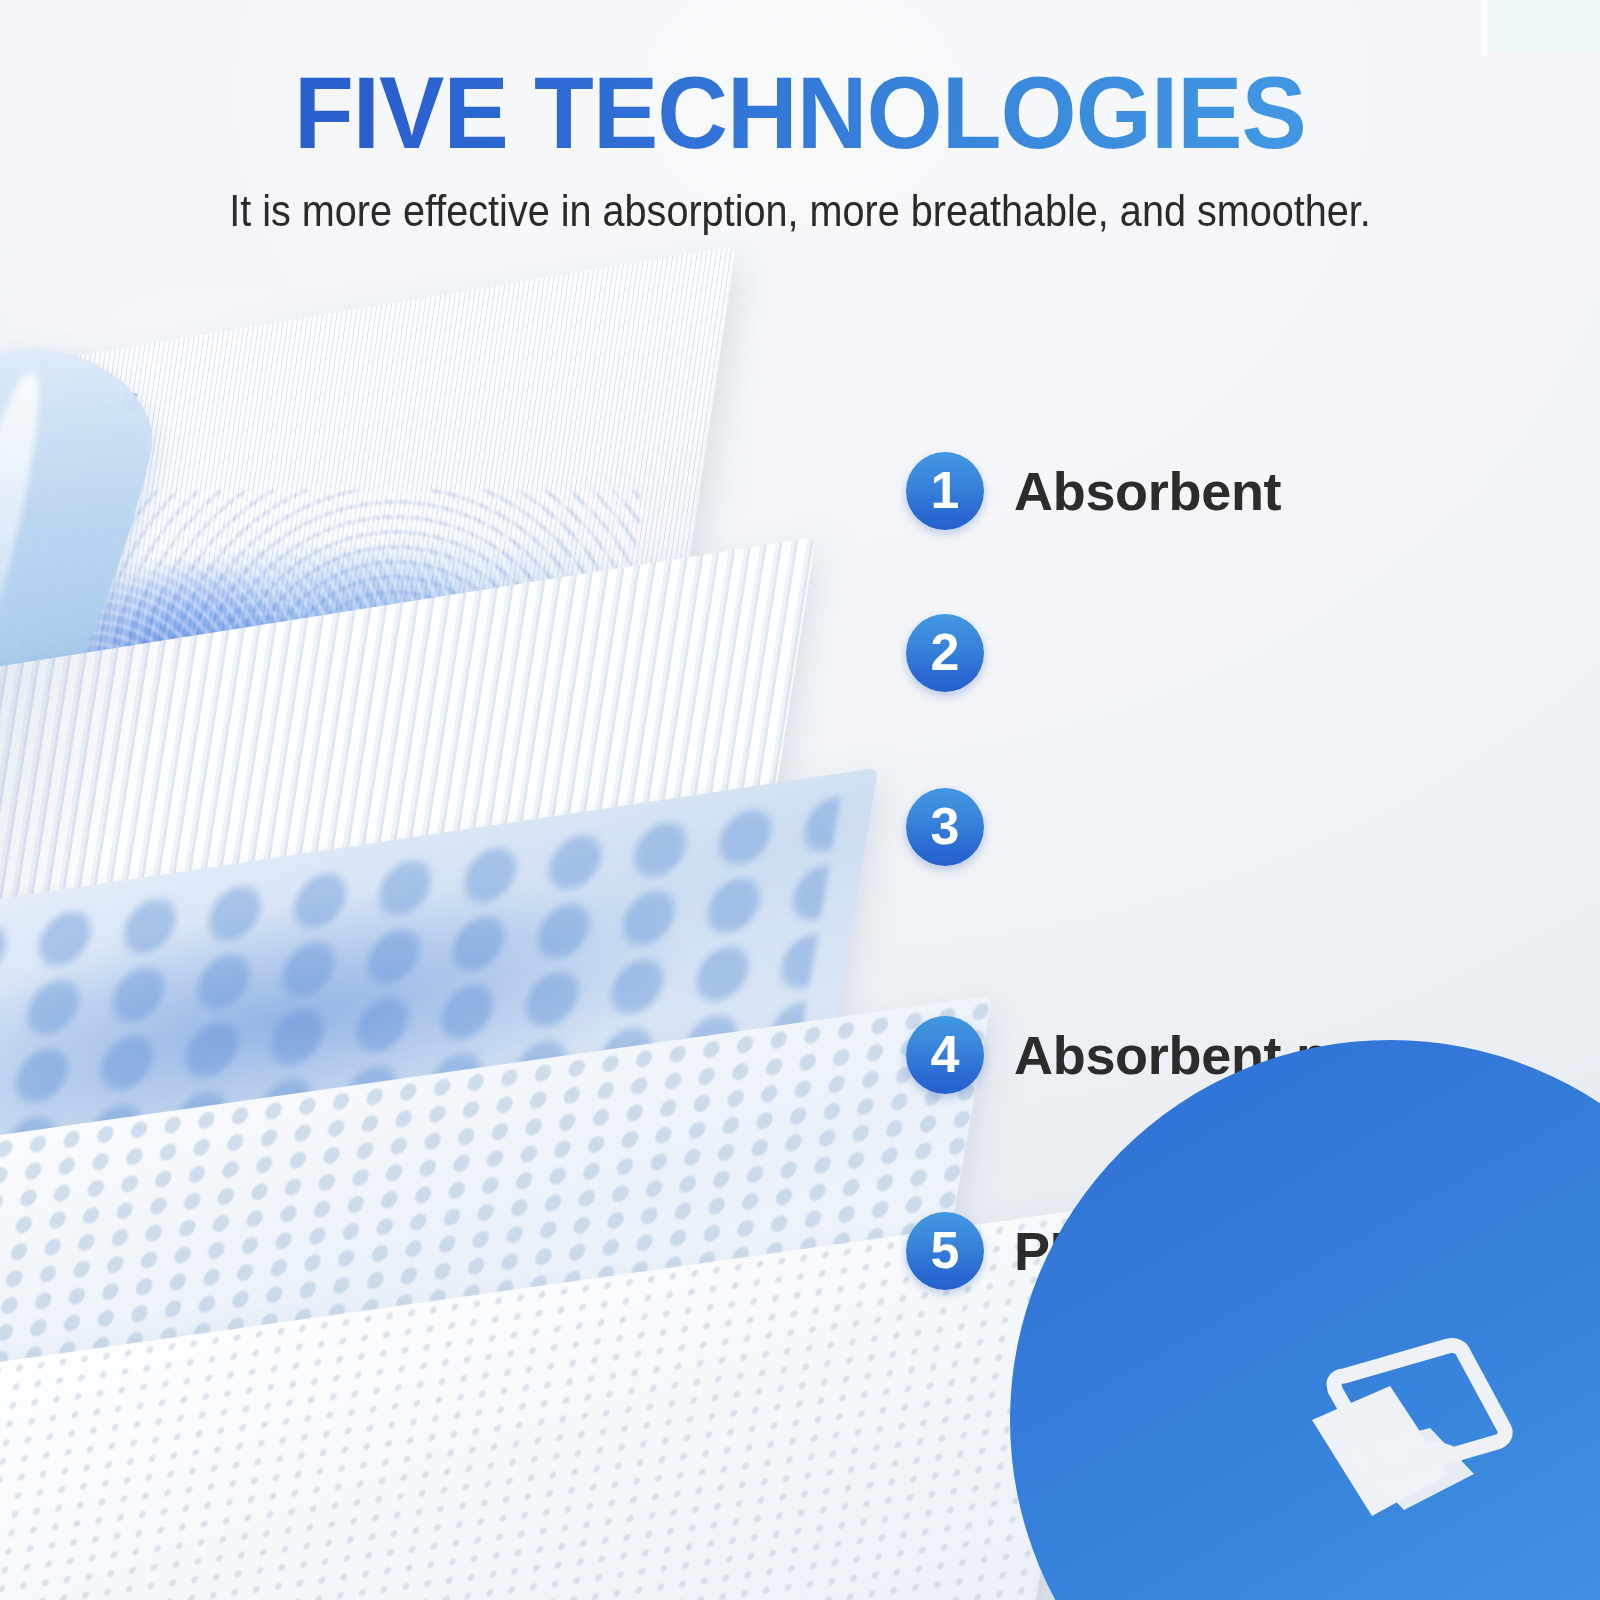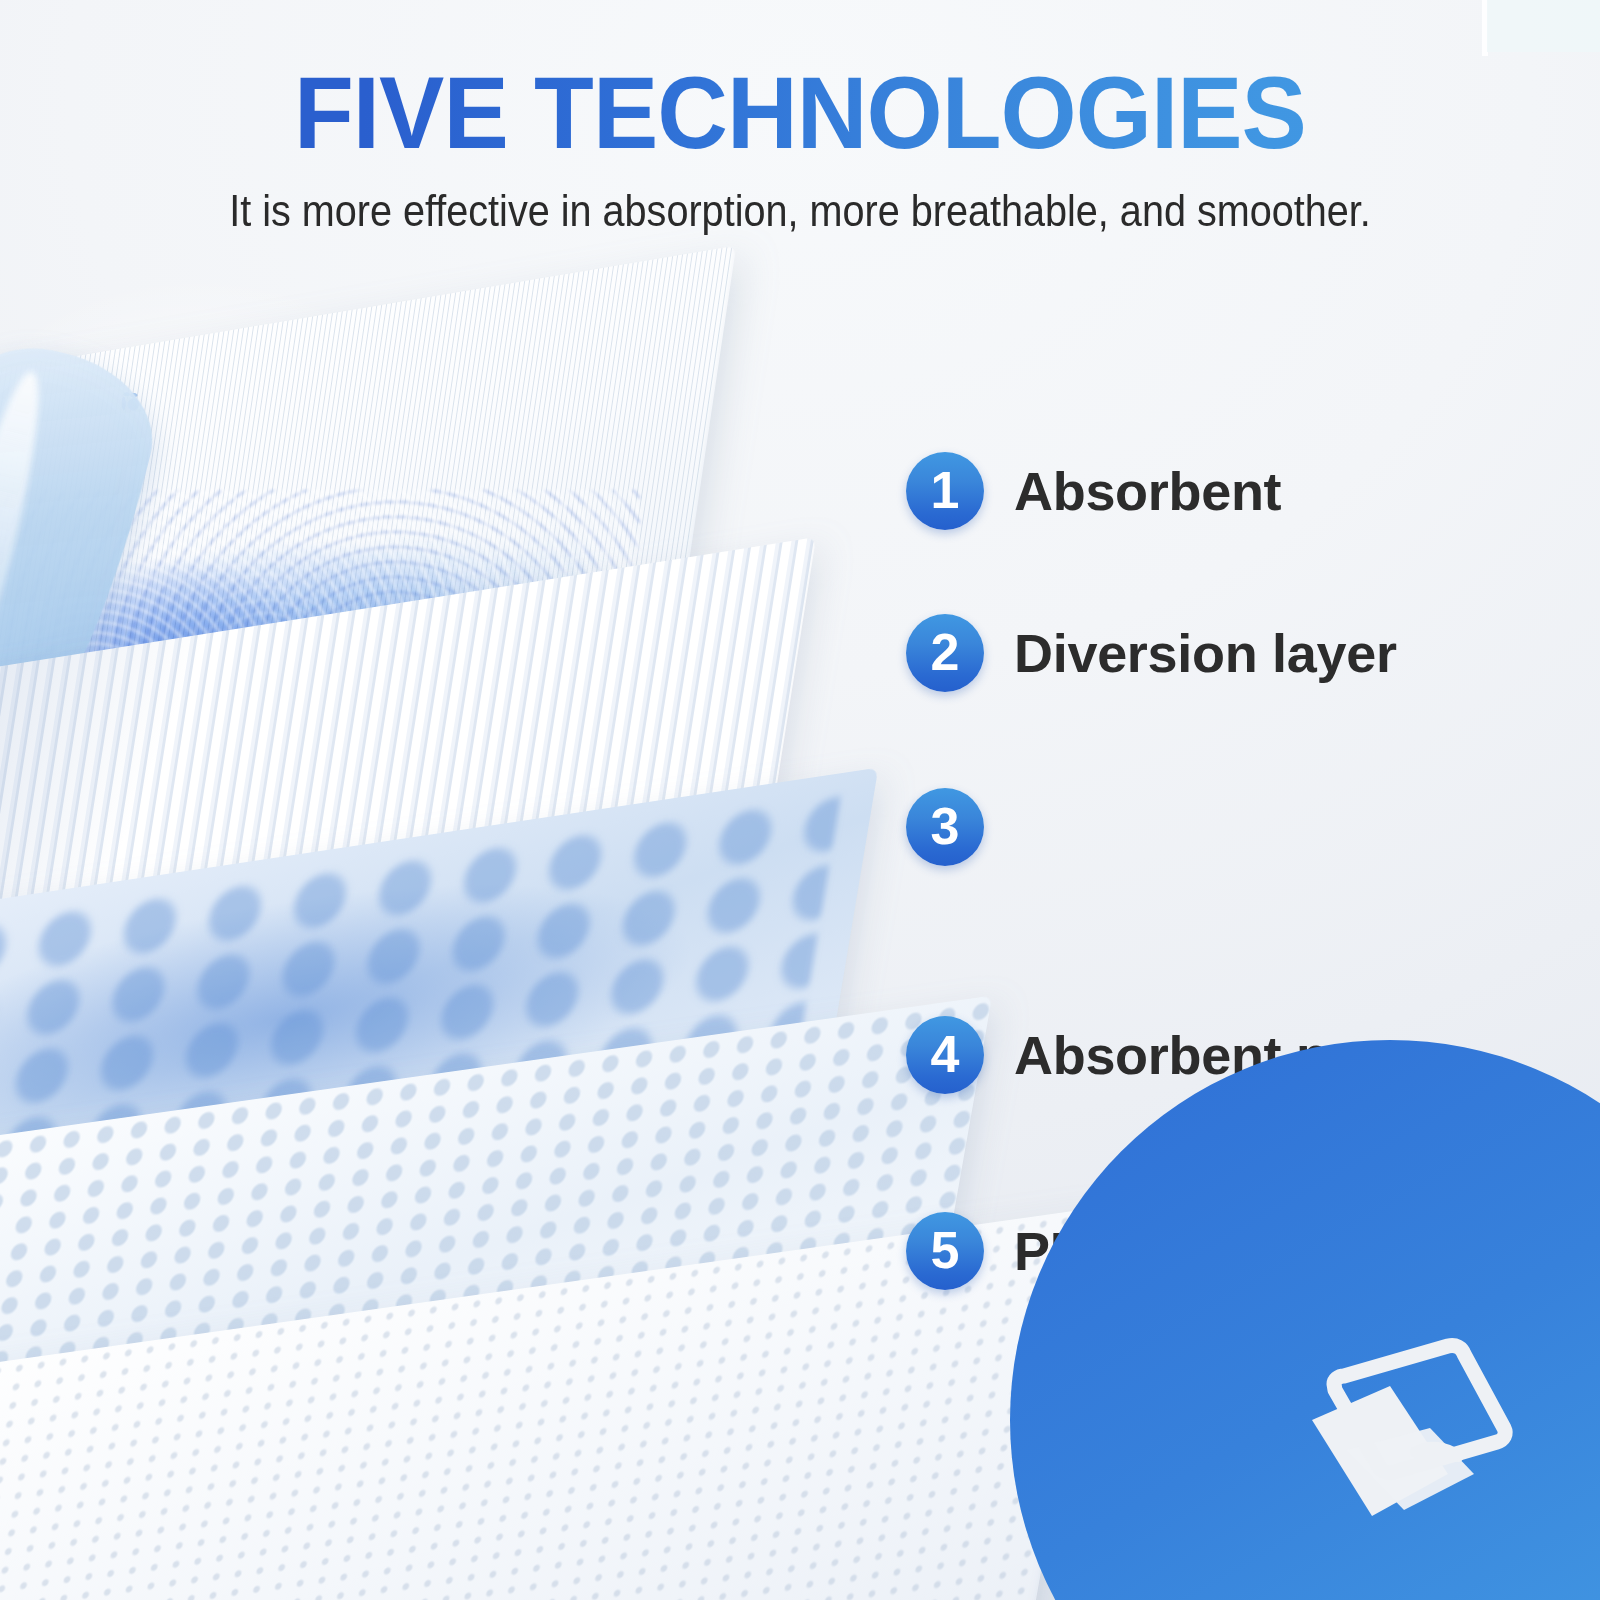--- a/index.html
+++ b/index.html
@@ -393,21 +393,20 @@
 
   <div class="list">
 
     <div class="item item-1">
       <div class="badge">1</div>
       <div class="label">Absorbent</div>
     </div>
 
     <div class="item item-2">
       <div class="badge">2</div>
-      <div class="label">Diversion layer</div>
     </div>
 
     <div class="item item-3">
       <div class="badge">3</div>
     </div>
 
     <div class="item item-4">
       <div class="badge">4</div>
       <div class="label">Absorbent paper</div>
     </div>

